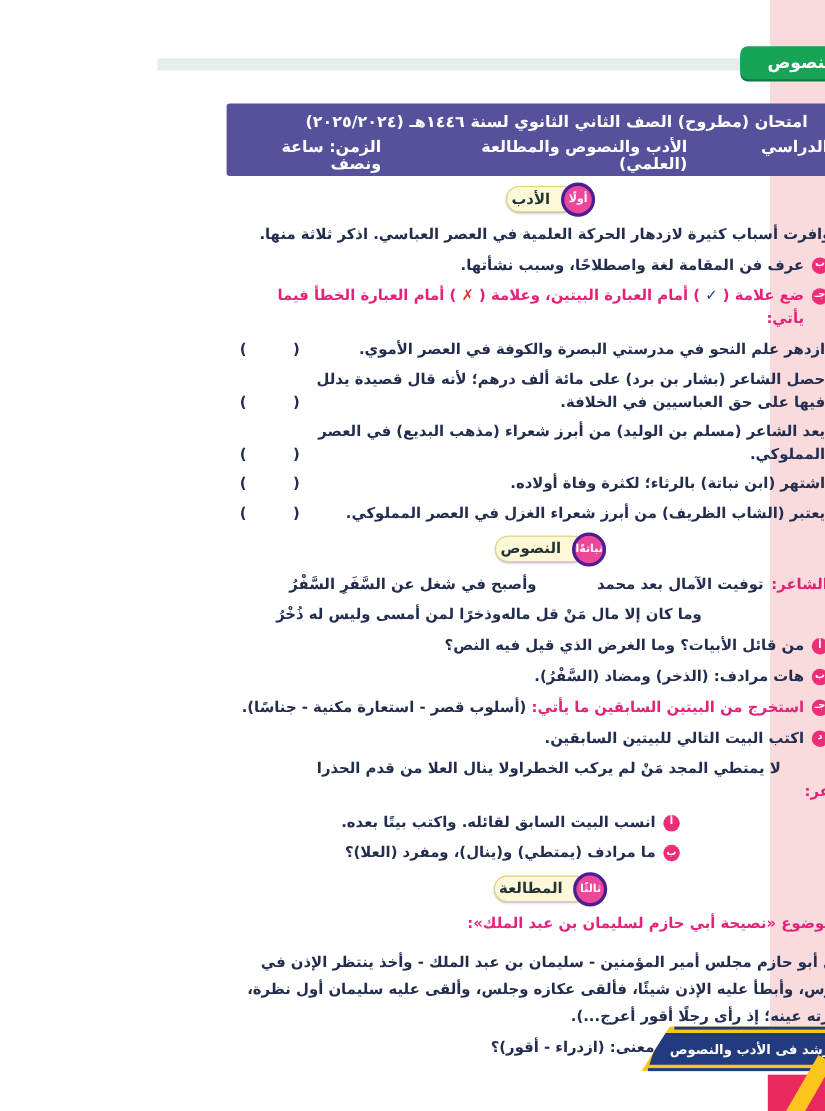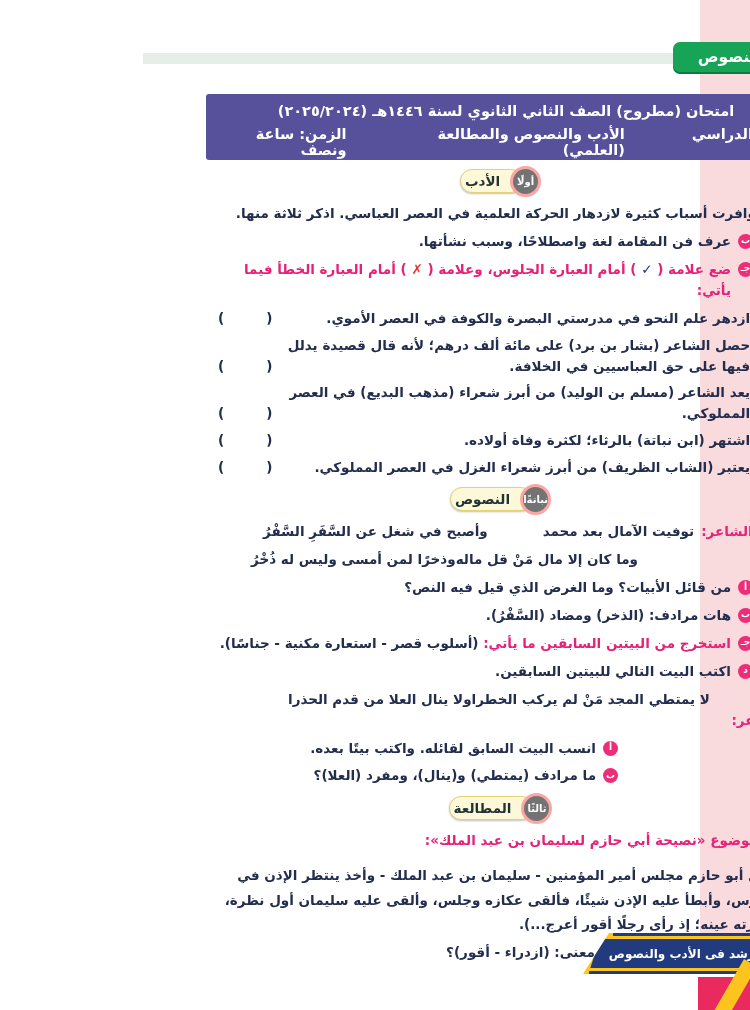--- a/index.html
+++ b/index.html
@@ -18,21 +18,21 @@
     display:flex; align-items:center; justify-content:center; }
   .exam-box { position:absolute; top:94px; left:63px; width:600px; height:66px; background:#57519c;
     border-radius:3px; color:#fff; font-weight:700; font-size:14.5px; padding-top:9px; }
   .exam-box .l1 { text-align:center; }
   .exam-box .l2 { display:flex; justify-content:center; gap:26px; margin-top:7px; }
 
   
   .content { position:absolute; top:163px; left:75px; width:600px; padding-right:35px; font-size:13.5px; color:#232d4e; }
 
   .sec-badge { display:flex; align-items:center; justify-content:center; height:30px; margin:3px 0 7px; position:relative; }
-  .badge-circle { width:31px; height:31px; border-radius:50%; background:#737373; border:3px solid #fca5a5;
+  .badge-circle { width:31px; height:31px; border-radius:50%; background:#ec4899; border:3px solid #4c1d95;
     color:#fff; font-size:10px; font-weight:700; display:flex; align-items:center; justify-content:center; z-index:2; }
   .badge-pill { background:#fdf8d8; border:1.5px solid #e3d276; border-radius:13px; padding:3px 22px 3px 4px;
     margin-right:-13px; color:#233; font-weight:700; font-size:13.5px; box-shadow:0 1px 2px rgba(0,0,0,.25); }
 
   .q-row { position:relative; display:flex; align-items:flex-start; gap:7px; margin-bottom:7px; line-height:1.55; }
   .q-row.sub { padding-right:30px; }
   .q-row.sub-q3 { padding-right:165px; }
   .q-row.sub-q4 { padding-right:148px; }
   .q-marker { position:absolute; right:-33px; top:-2px; width:27px; height:27px; border-radius:50%;
     border:2px solid #cf232b; background:#fff; color:#1d2b52; font-size:10px; font-weight:700;
@@ -104,21 +104,21 @@
       <span class="q-text">توافرت أسباب كثيرة لازدهار الحركة العلمية في العصر العباسي. اذكر ثلاثة منها.</span>
     </div>
 
     <div class="q-row sub">
       <span class="dot">ب</span>
       <span class="q-text">عرف فن المقامة لغة واصطلاحًا، وسبب نشأتها.</span>
     </div>
 
     <div class="q-row sub">
       <span class="dot">جـ</span>
-      <span class="q-text magenta"><span>ضع علامة ( </span><span class="check">✓</span><span> ) أمام العبارة الجلوس، وعلامة ( </span><span class="cross">✗</span><span> ) أمام العبارة الخطأ فيما يأتي:</span></span>
+      <span class="q-text magenta"><span>ضع علامة ( </span><span class="check">✓</span><span> ) أمام العبارة البيتين، وعلامة ( </span><span class="cross">✗</span><span> ) أمام العبارة الخطأ فيما يأتي:</span></span>
     </div>
 
     <div class="tf-row">
       <span class="tf-num">١-</span>
       <span class="tf-text">ازدهر علم النحو في مدرستي البصرة والكوفة في العصر الأموي.</span>
       <span class="tf-ans">(&nbsp;&nbsp;&nbsp;&nbsp;&nbsp;&nbsp;)</span>
     </div>
     <div class="tf-row">
       <span class="tf-num">٢-</span>
       <span class="tf-text">حصل الشاعر (بشار بن برد) على مائة ألف درهم؛ لأنه قال قصيدة يدلل فيها على حق العباسيين في الخلافة.</span>

